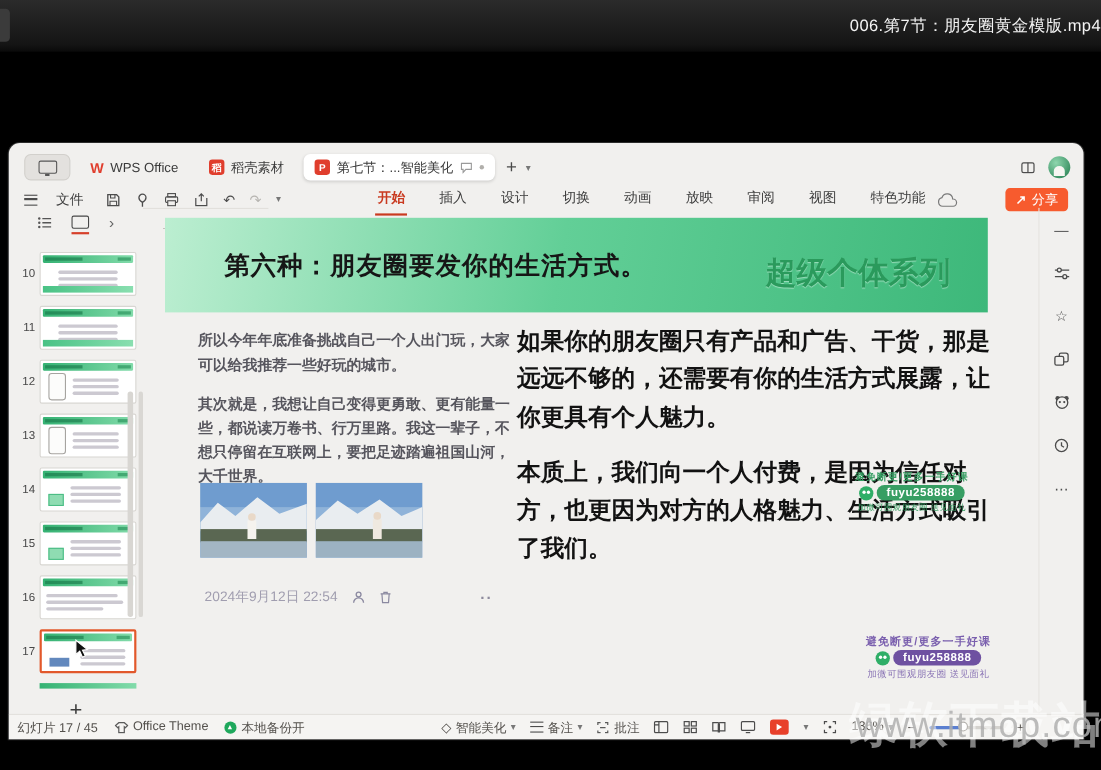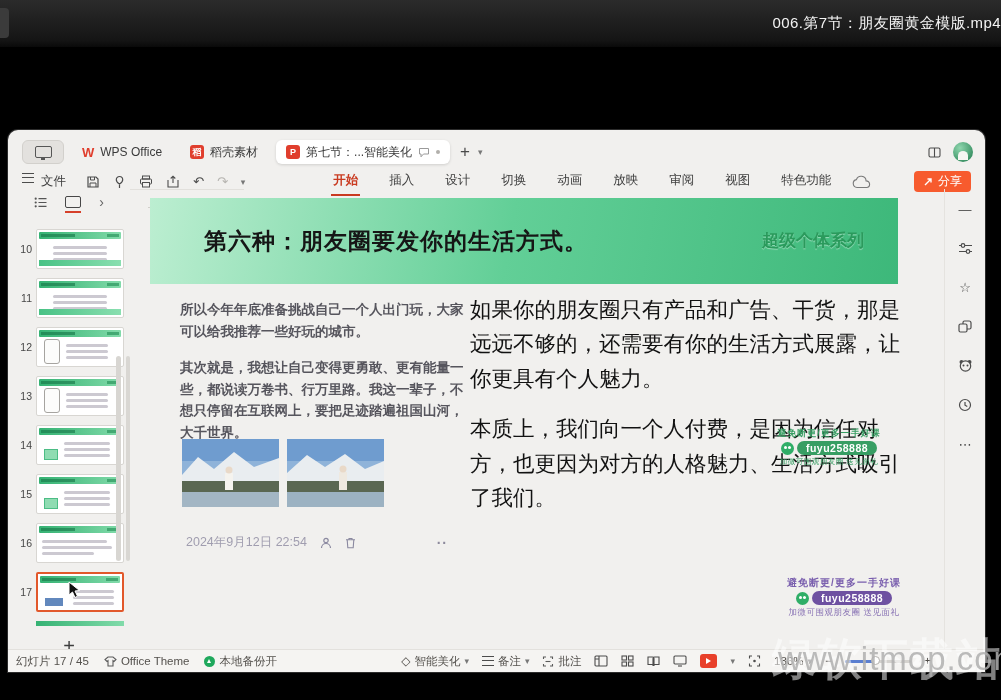--- a/index.html
+++ b/index.html
@@ -33,21 +33,21 @@
   .newtab{font-size:17px;color:#4a4a4a;margin-left:2px;}
   .dd{font-size:9px;color:#777;}
   .tabbar-right{margin-left:auto;display:flex;align-items:center;gap:12px;}
   .avatar{width:20px;height:20px;border-radius:50%;position:relative;overflow:hidden;
           background:radial-gradient(circle at 35% 30%,#8fd6ae,#1e7a4b);}
   .avatar::after{content:"";position:absolute;left:5px;top:9px;width:10px;height:9px;background:#f6f6f2;
                  border-radius:50% 50% 0 0;}
 
   
   .menubar{height:27px;display:flex;align-items:center;padding:0 14px;font-size:12.5px;color:#3e3e3e;}
-  .file-group{display:flex;gap:7px;}
+  .file-group{display:flex;align-items:center;gap:17px;}
   .ham{width:12px;height:8px;border-top:1.5px solid #4c4c4c;border-bottom:1.5px solid #4c4c4c;position:relative;}
   .ham::after{content:"";position:absolute;left:0;top:2.5px;width:100%;height:1.5px;background:#4c4c4c;}
   .qat{display:flex;align-items:center;gap:13px;margin-left:20px;color:#4c4c4c;}
   .glyph{font-size:13px;line-height:1;}
   .redo{color:#b7b5b1;}
   .ribbon-tabs{display:flex;gap:27px;margin-left:86px;}
   .rtab{padding:4px 2px 5px;cursor:default;}
   .rtab.active{color:#c93a20;font-weight:bold;border-bottom:2.5px solid #c93a20;}
   .menubar-right{margin-left:auto;display:flex;align-items:center;gap:11px;}
   .share-btn{background:#f75b2e;color:#fff;font-size:12px;height:21px;padding:0 9px;border-radius:4px;
@@ -91,33 +91,33 @@
   
   .mainarea{flex:1;display:flex;flex-direction:row;position:relative;}
   .canvas{height:432px;position:relative;}
   .slide{position:absolute;left:6px;top:4px;right:22px;height:420px;background:#fff;
          box-shadow:0 1px 4px rgba(0,0,0,.12);}
   .canvas-scrollbar{position:absolute;right:9px;top:167px;width:5px;height:205px;background:#d8d6d2;border-radius:3px;}
 
   .banner{position:absolute;left:14px;top:5px;width:748px;height:86px;
           background:linear-gradient(100deg,#bceed1 0%,#62cf97 48%,#3db87a 100%);}
   .banner-title{position:absolute;left:54px;top:28px;font-size:23px;font-weight:bold;color:#161616;letter-spacing:1px;}
-  .banner-series{position:absolute;right:34px;top:31px;font-size:17px;font-weight:bold;color:#2a9a5c;
+  .banner-series{position:absolute;right:34px;top:31px;font-size:28px;font-weight:bold;color:#2a9a5c;
                  text-shadow:0 1px 1px rgba(255,255,255,.45);}
 
   .post-col{position:absolute;left:44px;top:106px;width:292px;font-size:13.5px;font-weight:600;
             color:#56555d;line-height:1.6;}
   .post-col p{margin:0 0 15px;}
   .post-photos{position:absolute;left:46px;top:246px;display:flex;gap:8px;}
   .photo{width:97px;height:68px;overflow:hidden;background:#9db8d6;}
   .post-meta{position:absolute;left:50px;top:341px;width:262px;display:flex;align-items:center;gap:13px;
              font-size:12.5px;color:#a09daf;}
   .meta-more{margin-left:auto;font-size:14px;font-weight:bold;color:#8d8a9c;letter-spacing:1px;}
 
-  .right-col{position:absolute;left:334px;top:100px;width:442px;font-size:21.5px;font-weight:normal;
+  .right-col{position:absolute;left:334px;top:100px;width:442px;font-size:21.5px;font-weight:bold;
              color:#121212;line-height:1.6;}
   .right-col p{margin:0 0 16px;}
 
   
   .notes{height:30px;border-top:1px solid #e2e0dc;display:flex;align-items:center;
          padding-left:18px;font-size:12px;color:#b8b5af;background:#f1f0ee;}
   .statusbar{position:absolute;left:0;right:0;bottom:0;height:22px;background:#f5f4f2;
              border-top:1px solid #e3e1dd;display:flex;align-items:center;font-size:11.5px;
              color:#54514d;padding:0 8px;}
   .sb-left{display:flex;align-items:center;gap:15px;}

